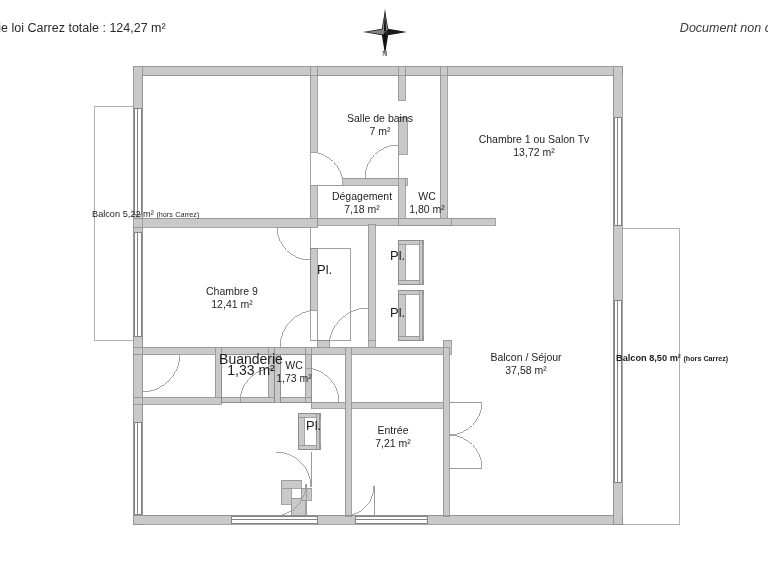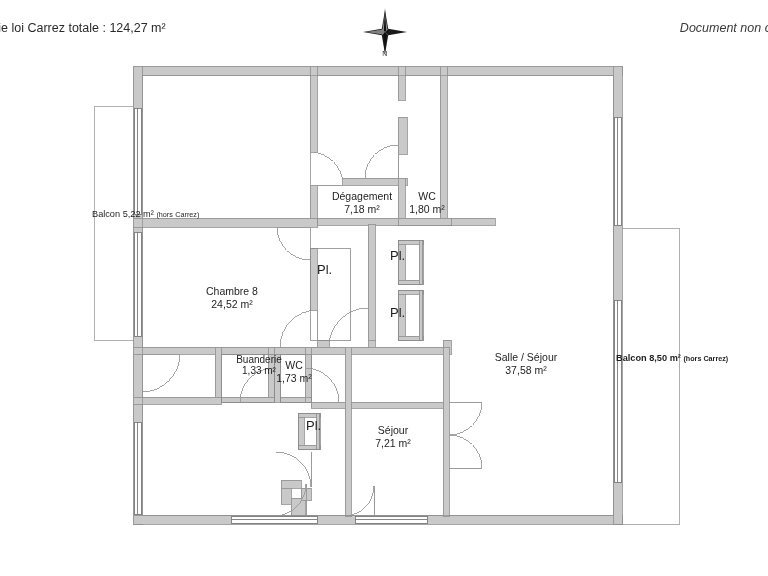--- a/index.html
+++ b/index.html
@@ -181,56 +181,64 @@
         <rect x="280" y="354" width="31" height="48"></rect>
       </g>
 
       <g id="interior-outline" stroke="#8f8f8f" stroke-width="0.7" fill="none">
         <rect x="142" y="75" width="471" height="440"></rect>
       </g>
     </svg>
   </div>
 
 
-
+  <div class="rl" style="left:316px;top:112px;width:128px;">
+    <span class="a">Salle de bains</span>
+    <span class="a">7 m²</span>
+  </div>
+
+  <div class="rl" style="left:452px;top:133px;width:164px;">
+    <span class="a">Chambre 1 ou Salon Tv</span>
+    <span class="a">13,72 m²</span>
+  </div>
 
   <div class="rl" style="left:302px;top:190px;width:120px;">
     <span class="a">Dégagement</span>
     <span class="a">7,18 m²</span>
   </div>
 
   <div class="rl" style="left:400px;top:190px;width:54px;">
     <span class="a">WC</span>
     <span class="a">1,80 m²</span>
   </div>
 
   <div class="rl" style="left:172px;top:285px;width:120px;">
-    <span class="a">Chambre 8</span>
-    <span class="a">24,52 m²</span>
+    <span class="a">Chambre 9</span>
+    <span class="a">12,41 m²</span>
   </div>
 
   <div class="rl" style="left:458px;top:351px;width:136px;">
-    <span class="a">Salle / Séjour</span>
+    <span class="a">Balcon / Séjour</span>
     <span class="a">37,58 m²</span>
   </div>
 
 
-  <div class="rl" style="left:215px;top:354px;width:72px;font-size:10px;line-height:11.4px;padding-left:8px;">
+  <div class="rl" style="left:215px;top:354px;width:72px;font-size:14px;line-height:11.4px;">
     <span class="a">Buanderie</span>
     <span class="a">1,33 m²</span>
   </div>
 
   <div class="rl" style="left:266px;top:359px;width:56px;">
     <span class="a">WC</span>
     <span class="a">1,73 m²</span>
   </div>
 
 
   <div class="rl" style="left:343px;top:424px;width:100px;">
-    <span class="a">Séjour</span>
+    <span class="a">Entrée</span>
     <span class="a">7,21 m²</span>
   </div>
 
   <div class="bal" style="left:92px;top:209px;width:46px;">
     <span class="a">Balcon</span>
     <span class="a">5,22 m²</span>
     <span class="a sm">(hors</span>
     <span class="a sm">Carrez)</span>
   </div>
 

